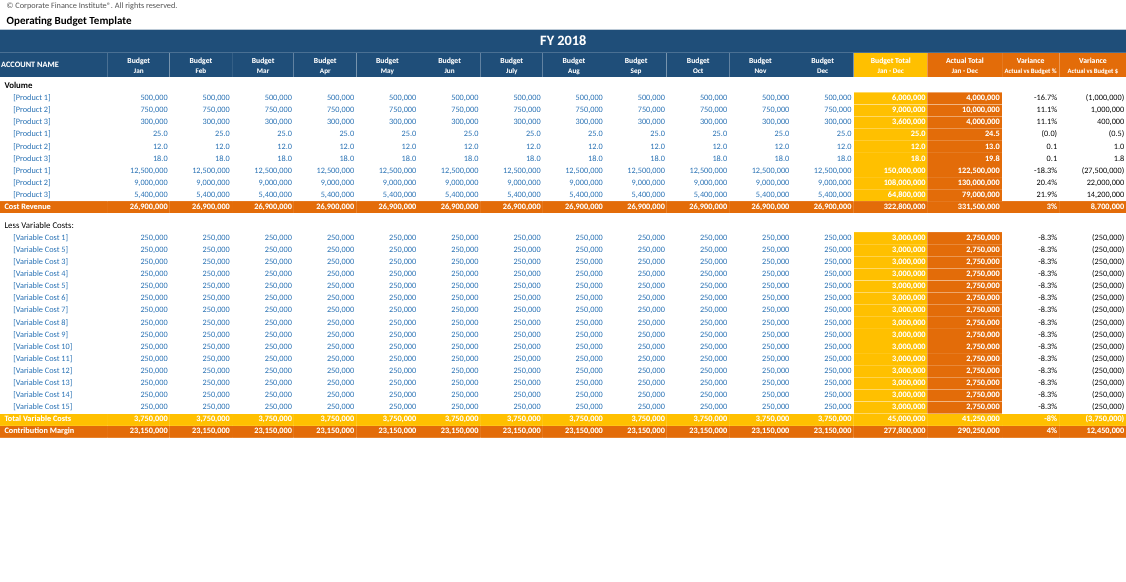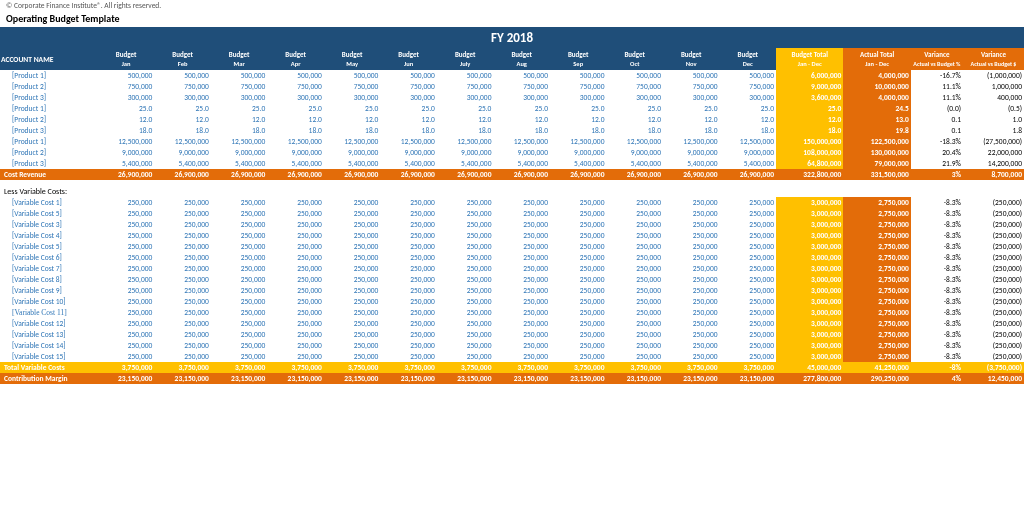--- a/index.html
+++ b/index.html
@@ -95,20 +95,23 @@
       <th style="font-size:7px;">Budget<br><span style="font-size:6.5px;">Oct</span></th>
       <th style="font-size:7px;">Budget<br><span style="font-size:6.5px;">Nov</span></th>
       <th style="font-size:7px;">Budget<br><span style="font-size:6.5px;">Dec</span></th>
       <th style="background:#FFC000; font-size:7px;">Budget Total<br><span style="font-size:6.5px;">Jan - Dec</span></th>
       <th style="background:#E36C09; font-size:7px;">Actual Total<br><span style="font-size:6.5px;">Jan - Dec</span></th>
       <th style="background:#E36C09; font-size:7px;">Variance<br><span style="font-size:6px;">Actual vs Budget %</span></th>
       <th style="background:#E36C09; font-size:7px;">Variance<br><span style="font-size:6px;">Actual vs Budget $</span></th>
     </tr>
   </thead>
   <tbody id="table-body">
+      <tr class="section-label">
+    <td colspan="17" class="col-account-left" style="font-weight:bold;font-size:8px;padding-top:3px;color:#000;">Volume</td>
+  </tr>
       <tr class="data-row">
     <td class="col-account-left indent" style="color:#2E75B6;font-size:7.5px;">[Product 1]</td>
     <td style="color:#2E75B6; font-size:7.5px;">500,000</td>
         <td style="color:#2E75B6; font-size:7.5px;">500,000</td>
         <td style="color:#2E75B6; font-size:7.5px;">500,000</td>
         <td style="color:#2E75B6; font-size:7.5px;">500,000</td>
         <td style="color:#2E75B6; font-size:7.5px;">500,000</td>
         <td style="color:#2E75B6; font-size:7.5px;">500,000</td>
         <td style="color:#2E75B6; font-size:7.5px;">500,000</td>
         <td style="color:#2E75B6; font-size:7.5px;">500,000</td>
@@ -482,21 +485,21 @@
         <td style="color:#2E75B6; font-size:7.5px;">250,000</td>
         <td style="color:#2E75B6; font-size:7.5px;">250,000</td>
         <td style="color:#2E75B6; font-size:7.5px;">250,000</td>
         <td style="color:#2E75B6; font-size:7.5px;">250,000</td>
     <td style="background:#FFC000;color:#fff;font-weight:bold;font-size:7.5px;">3,000,000</td>
     <td style="background:#E36C09;color:#fff;font-weight:bold;font-size:7.5px;">2,750,000</td>
     <td style="color:#000;font-size:7.5px;">-8.3%</td>
     <td style="color:#000;font-size:7.5px;">(250,000)</td>
   </tr>
       <tr class="data-row">
-    <td class="col-account-left indent" style="color:#2E75B6;font-size:7.5px;font-family:Liberation Serif, serif;">[Variable Cost 11]</td>
+    <td class="col-account-left indent" style="color:#2E75B6;font-size:7.5px;">[Variable Cost 11]</td>
     <td style="color:#2E75B6; font-size:7.5px;">250,000</td>
         <td style="color:#2E75B6; font-size:7.5px;">250,000</td>
         <td style="color:#2E75B6; font-size:7.5px;">250,000</td>
         <td style="color:#2E75B6; font-size:7.5px;">250,000</td>
         <td style="color:#2E75B6; font-size:7.5px;">250,000</td>
         <td style="color:#2E75B6; font-size:7.5px;">250,000</td>
         <td style="color:#2E75B6; font-size:7.5px;">250,000</td>
         <td style="color:#2E75B6; font-size:7.5px;">250,000</td>
         <td style="color:#2E75B6; font-size:7.5px;">250,000</td>
         <td style="color:#2E75B6; font-size:7.5px;">250,000</td>

